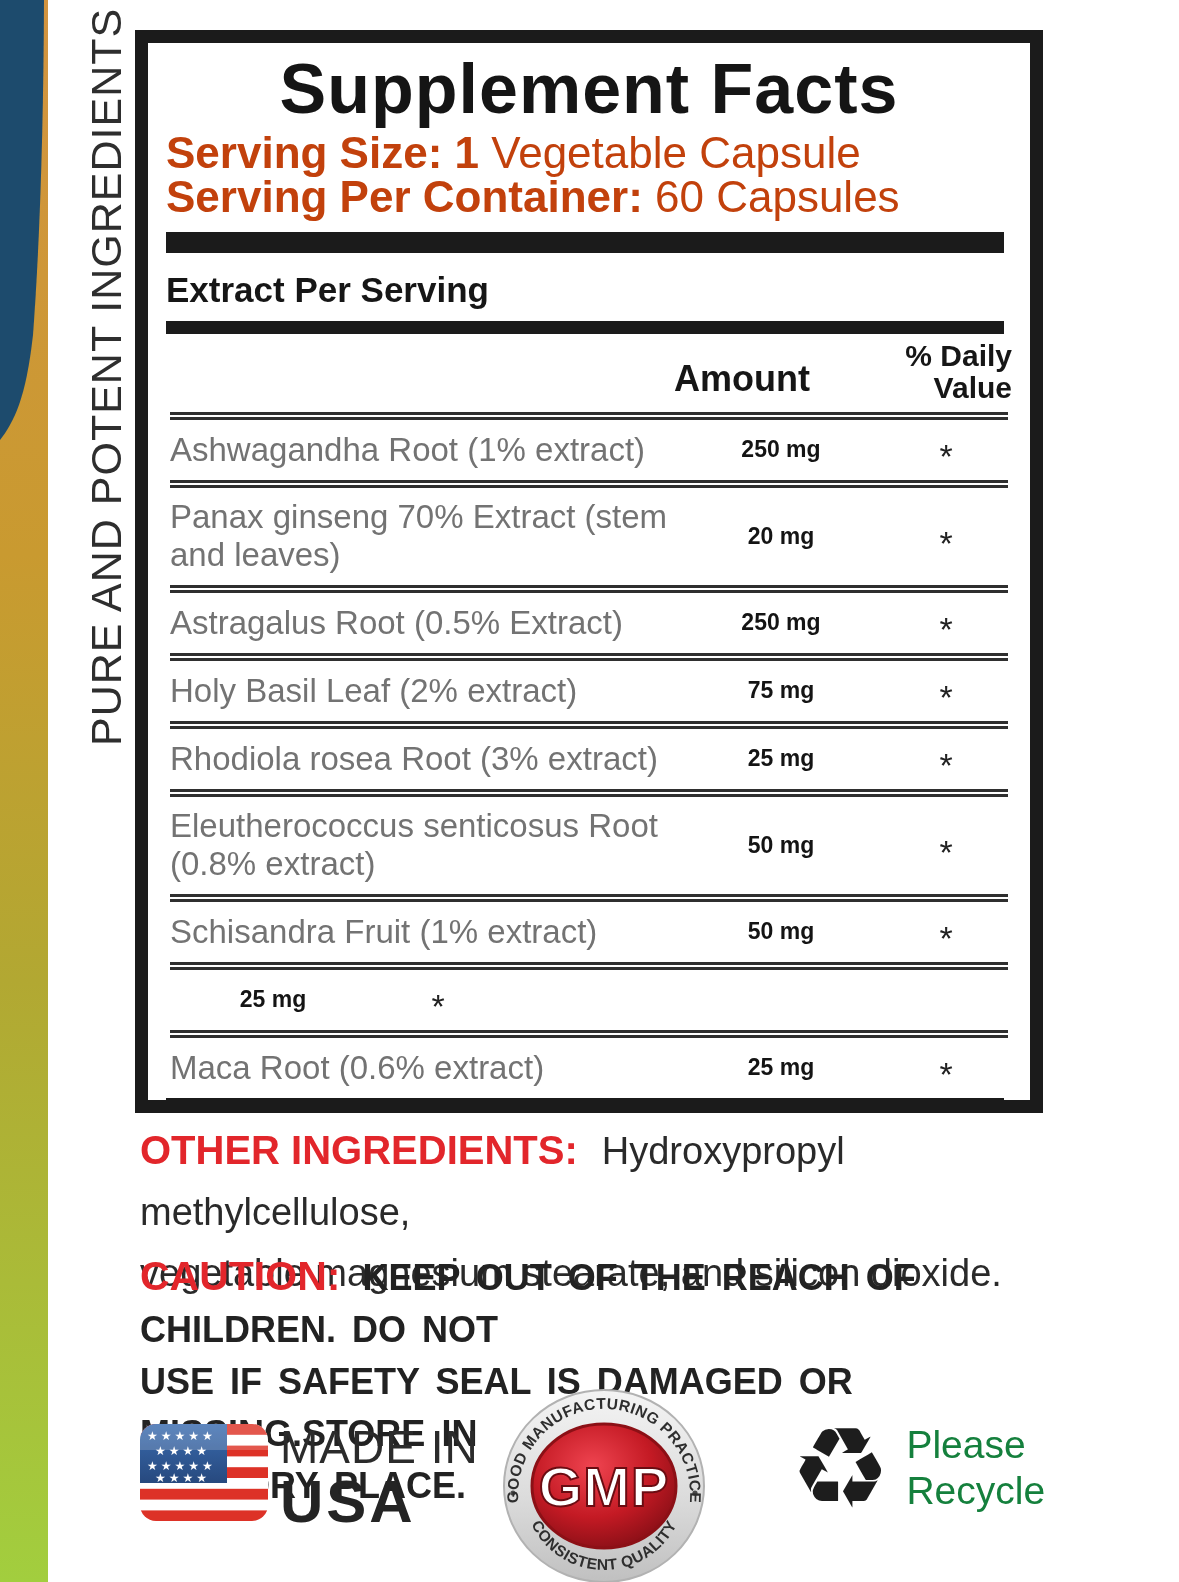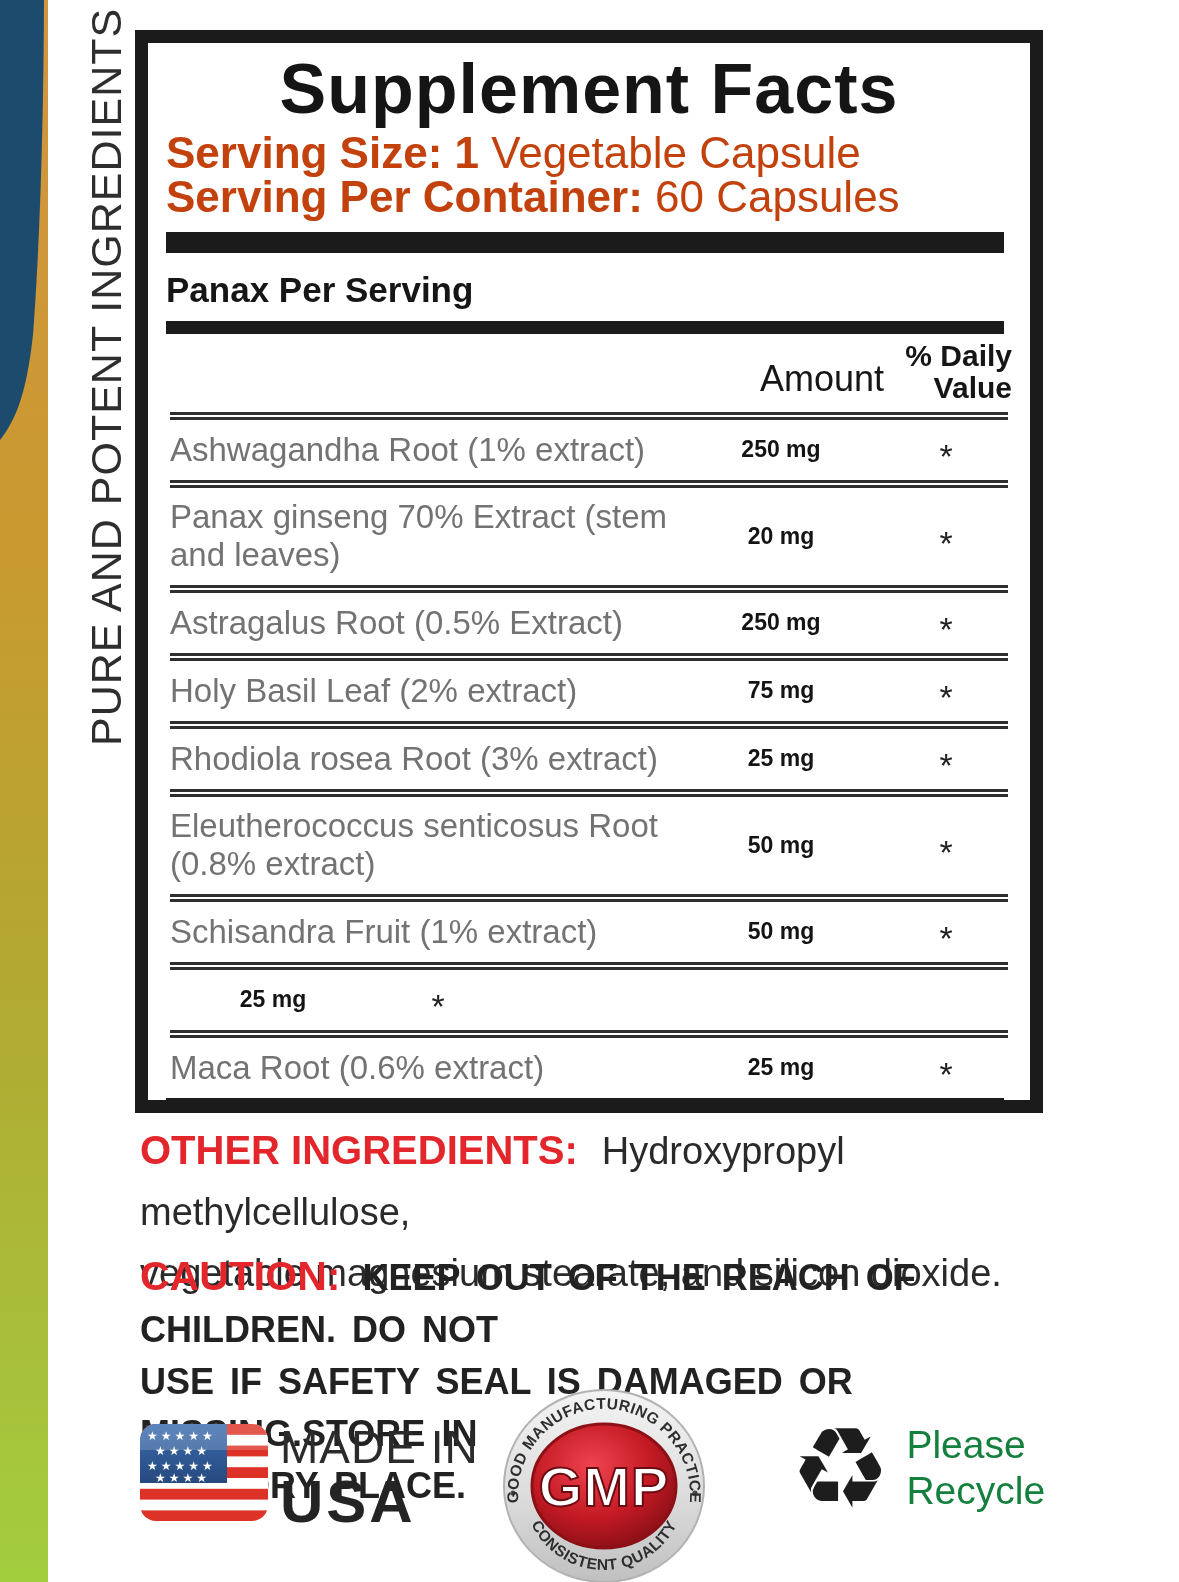--- a/index.html
+++ b/index.html
@@ -32,21 +32,21 @@
     letter-spacing:1px;color:#151515;
   }
   .serving-line{font-size:44px;line-height:44px;color:#c2410c;}
   .serving-line .b{font-weight:bold;}
   .bar{background:#1b1b1b;}
   .bar.thick{height:21px;margin-top:13px;width:calc(100% - 8px);}
   .bar.mid{height:13px;width:calc(100% - 8px);}
   .aps{font-size:35px;font-weight:bold;line-height:62px;padding-top:6px;color:#161616;}
   .thead{display:flex;align-items:flex-end;padding:6px 0 8px 0;}
   .th-spacer{flex:1;}
-  .th-amount{width:210px;text-align:right;font-weight:normal;font-size:36px;padding-bottom:4px;color:#161616;}
+  .th-amount{width:210px;text-align:left;font-weight:bold;font-size:36px;padding-bottom:4px;color:#161616;}
   .th-dv{width:128px;text-align:right;font-weight:bold;font-size:30px;line-height:32px;color:#161616;}
   .rows{margin:0 4px;}
   .row{display:flex;align-items:center;border-top:8px double #2f2f2f;padding:10px 0 11px 0;}
   .row .name{flex:1;font-size:33px;color:#737373;}
   .row .amt{width:206px;text-align:center;font-weight:bold;font-size:23px;color:#141414;}
   .row .dv{width:124px;text-align:center;font-size:34px;color:#222;transform:translateY(7px);}
   .footbar{margin-top:0;}
 
   
   .other{position:absolute;left:140px;top:1120px;width:975px;font-size:38px;line-height:61px;color:#2a2a2a;}
@@ -94,21 +94,21 @@
     <div class="serving-line">
       <span class="b">Serving Size: 1</span>
       <span>Vegetable Capsule</span>
     </div>
     <div class="serving-line">
       <span class="b">Serving Per Container:</span>
       <span>60 Capsules</span>
     </div>
 
     <div class="bar thick"></div>
-    <div class="aps">Panax Per Serving</div>
+    <div class="aps">Extract Per Serving</div>
     <div class="bar mid"></div>
 
     <div class="thead">
       <div class="th-spacer"></div>
       <div class="th-amount">Amount</div>
       <div class="th-dv">
         <span>% Daily</span><br>
         <span>Value</span>
       </div>
     </div>

